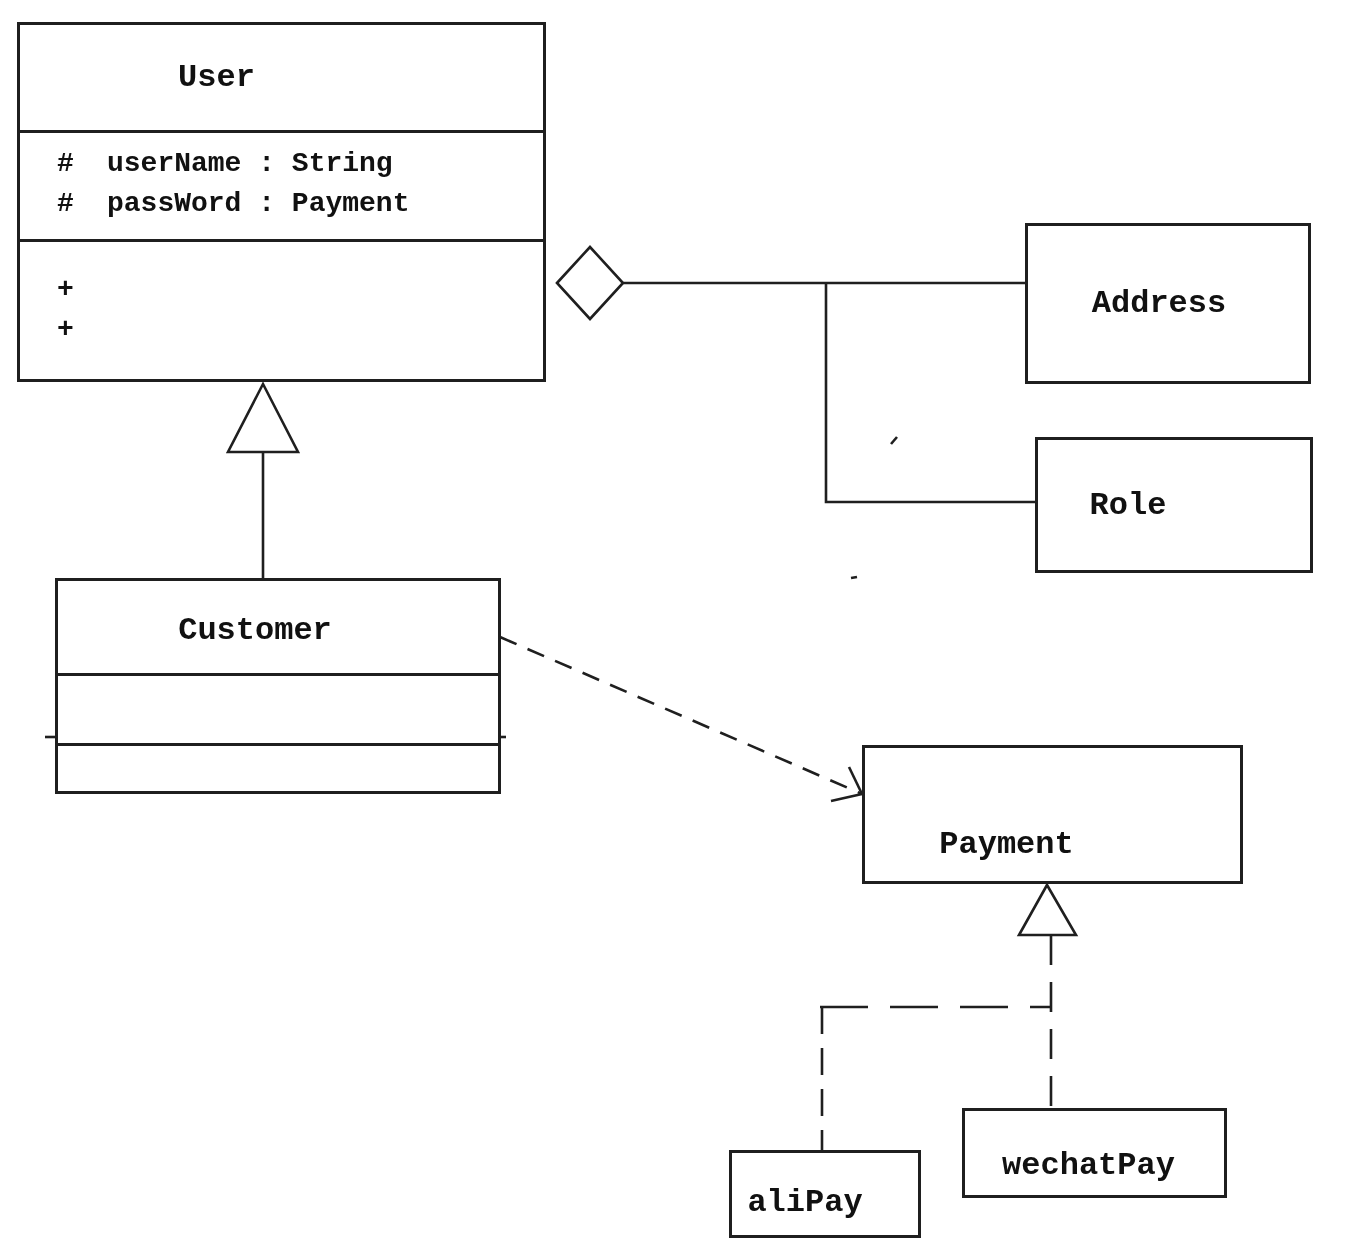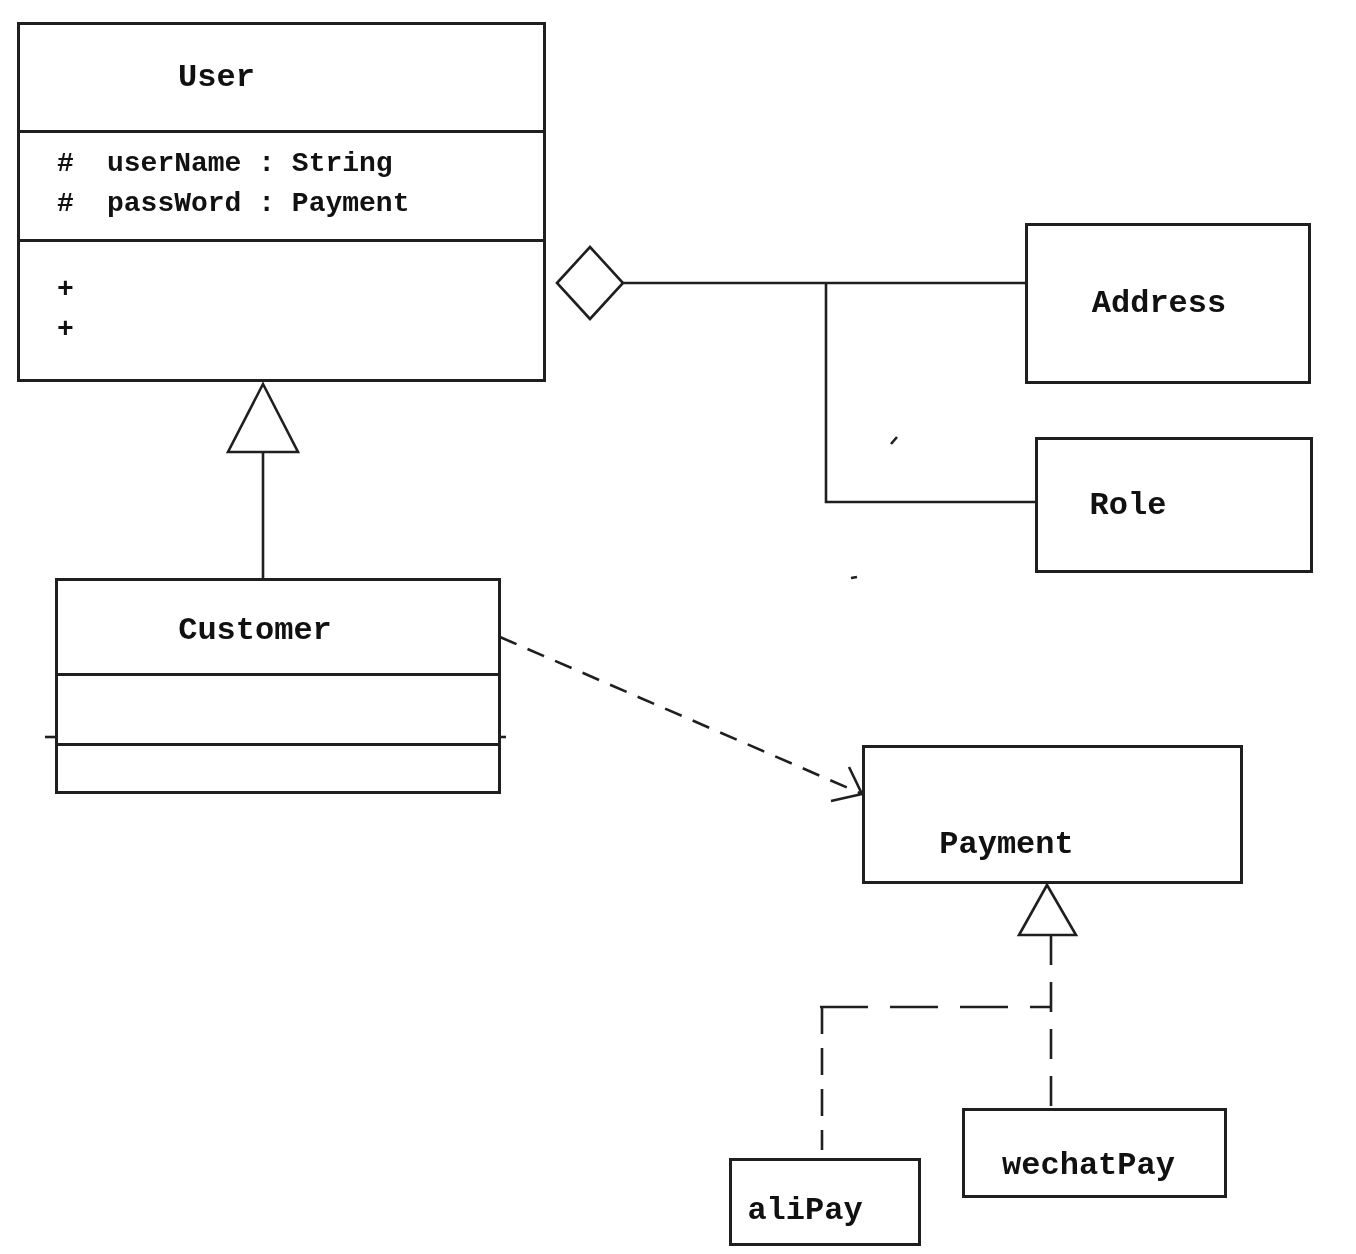--- a/index.html
+++ b/index.html
@@ -51,21 +51,21 @@
   .box-customer .sec-title { height: 86px; border-bottom: 3px solid #1f1f1f; padding-top: 6px; padding-right: 46px; }
   .box-customer .sec-empty1 { height: 67px; border-bottom: 3px solid #1f1f1f; }
   .box-customer .sec-empty2 { height: 54px; }
   
   .box-address   { left: 1025px; top: 223px;  width: 286px; height: 161px; padding-left: 12px; }
   .box-address .lbl   { height: 100%; padding-bottom: 26px; padding-right: 30px; }
   .box-role      { left: 1035px; top: 437px;  width: 278px; height: 136px; }
   .box-role .lbl      { height: 100%; padding-right: 92px; }
   .box-payment   { left: 862px;  top: 745px;  width: 381px; height: 139px; }
   .box-payment .lbl   { height: 100%; padding-top: 30px; padding-right: 92px; }
-  .box-alipay    { left: 729px;  top: 1150px; width: 192px; height: 88px; margin-top: 8px; }
+  .box-alipay    { left: 729px;  top: 1150px; width: 192px; height: 88px; }
   .box-alipay .lbl    { height: 100%; padding-top: 8px; padding-right: 40px; }
   .box-wechatpay { left: 962px;  top: 1108px; width: 265px; height: 90px; }
   .box-wechatpay .lbl { height: 100%; padding-top: 12px; padding-right: 12px; text-align: center; }
 
   svg .ln  { stroke: #1f1f1f; stroke-width: 2.6; fill: none; }
   svg .shape { stroke: #1f1f1f; stroke-width: 2.6; fill: #ffffff; }
 </style>
 </head>
 <body>
 

